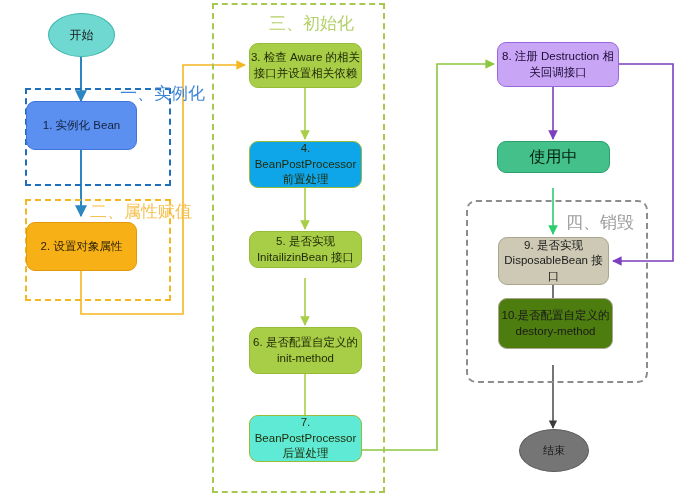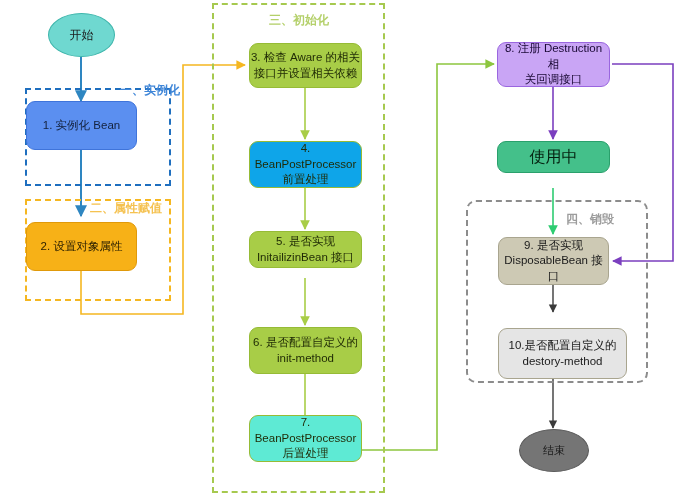--- a/index.html
+++ b/index.html
@@ -39,24 +39,23 @@
     z-index: 3;
   }
   .proc {
     border-radius: 9px;
   }
   .term {
     border-radius: 50%;
   }
   .group-label {
     position: absolute;
-    font-size: 12px;
+    font-size: 17px;
     z-index: 4;
     white-space: nowrap;
-    font-weight: bold;
   }
   .container {
     position: absolute;
     box-sizing: border-box;
     z-index: 1;
   }
 </style>
 </head>
 <body>
 
@@ -137,26 +136,26 @@
 
   <div class="node proc" style="left:249px; top:231px; width:113px; height:37px; background:#a8cd47; border:1px solid #96bb36; color:#1f2a05;">5. 是否实现
 InitailizinBean 接口</div>
 
   <div class="node proc" style="left:249px; top:327px; width:113px; height:47px; background:#a8cd47; border:1px solid #96bb36; color:#1f2a05;">6. 是否配置自定义的
 init-method</div>
 
   <div class="node proc" style="left:249px; top:415px; width:113px; height:47px; background:#5eead4; border:1px solid #96bb36; color:#1f2a05;">7. BeanPostProcessor
 后置处理</div>
 
-  <div class="node proc" style="left:497px; top:42px; width:113px; height:45px; background:#c9a5f5; border:1px solid #9a66df; color:#1b0a36;">8. 注册 Destruction 相
+  <div class="node proc" style="left:497px; top:42px; width:122px; height:45px; background:#c9a5f5; border:1px solid #9a66df; color:#1b0a36;">8. 注册 Destruction 相
 关回调接口</div>
 
   <div class="node proc" style="left:497px; top:141px; width:113px; height:32px; background:#44c08a; border:1px solid #2aa06c; color:#04210f; font-size:16px;">使用中</div>
 
   <div class="node proc" style="left:498px; top:237px; width:111px; height:48px; background:#cdc9b4; border:1px solid #a9a58f; color:#1a1a1a;">9. 是否实现
 DisposableBean 接口</div>
 
-  <div class="node proc" style="left:498px; top:328px; width:129px; height:51px; background:#e5e5e5; border:1px solid #a9a58f; color:#1a1a1a;">10.是否配置自定义的
+  <div class="node proc" style="left:498px; top:298px; width:115px; height:51px; background:#4d7c0f; border:1px solid #a9a58f; color:#1a1a1a;">10.是否配置自定义的
 destory-method</div>
 
   <div class="node term" style="left:519px; top:429px; width:70px; height:43px; background:#757575; border:1.5px solid #5b5b5b; color:#1a1a1a; font-size:11px;">结束</div>
 
 </div>
 
 </body></html>

